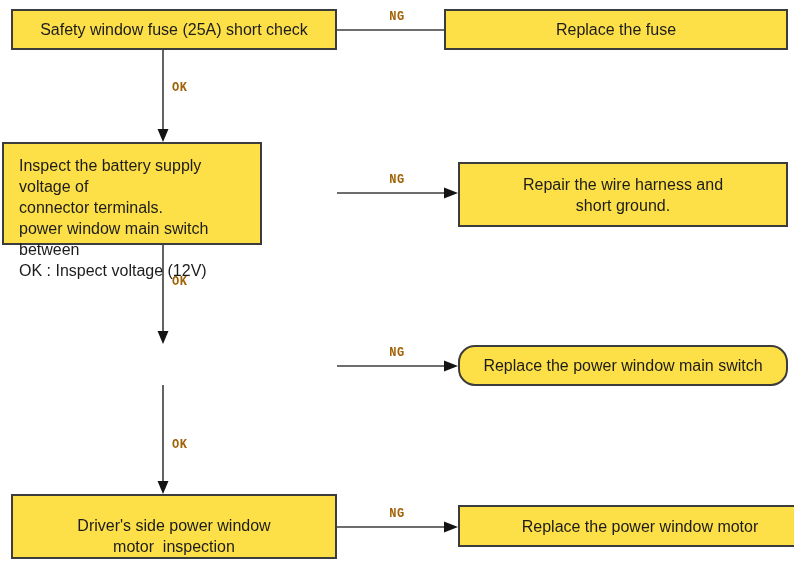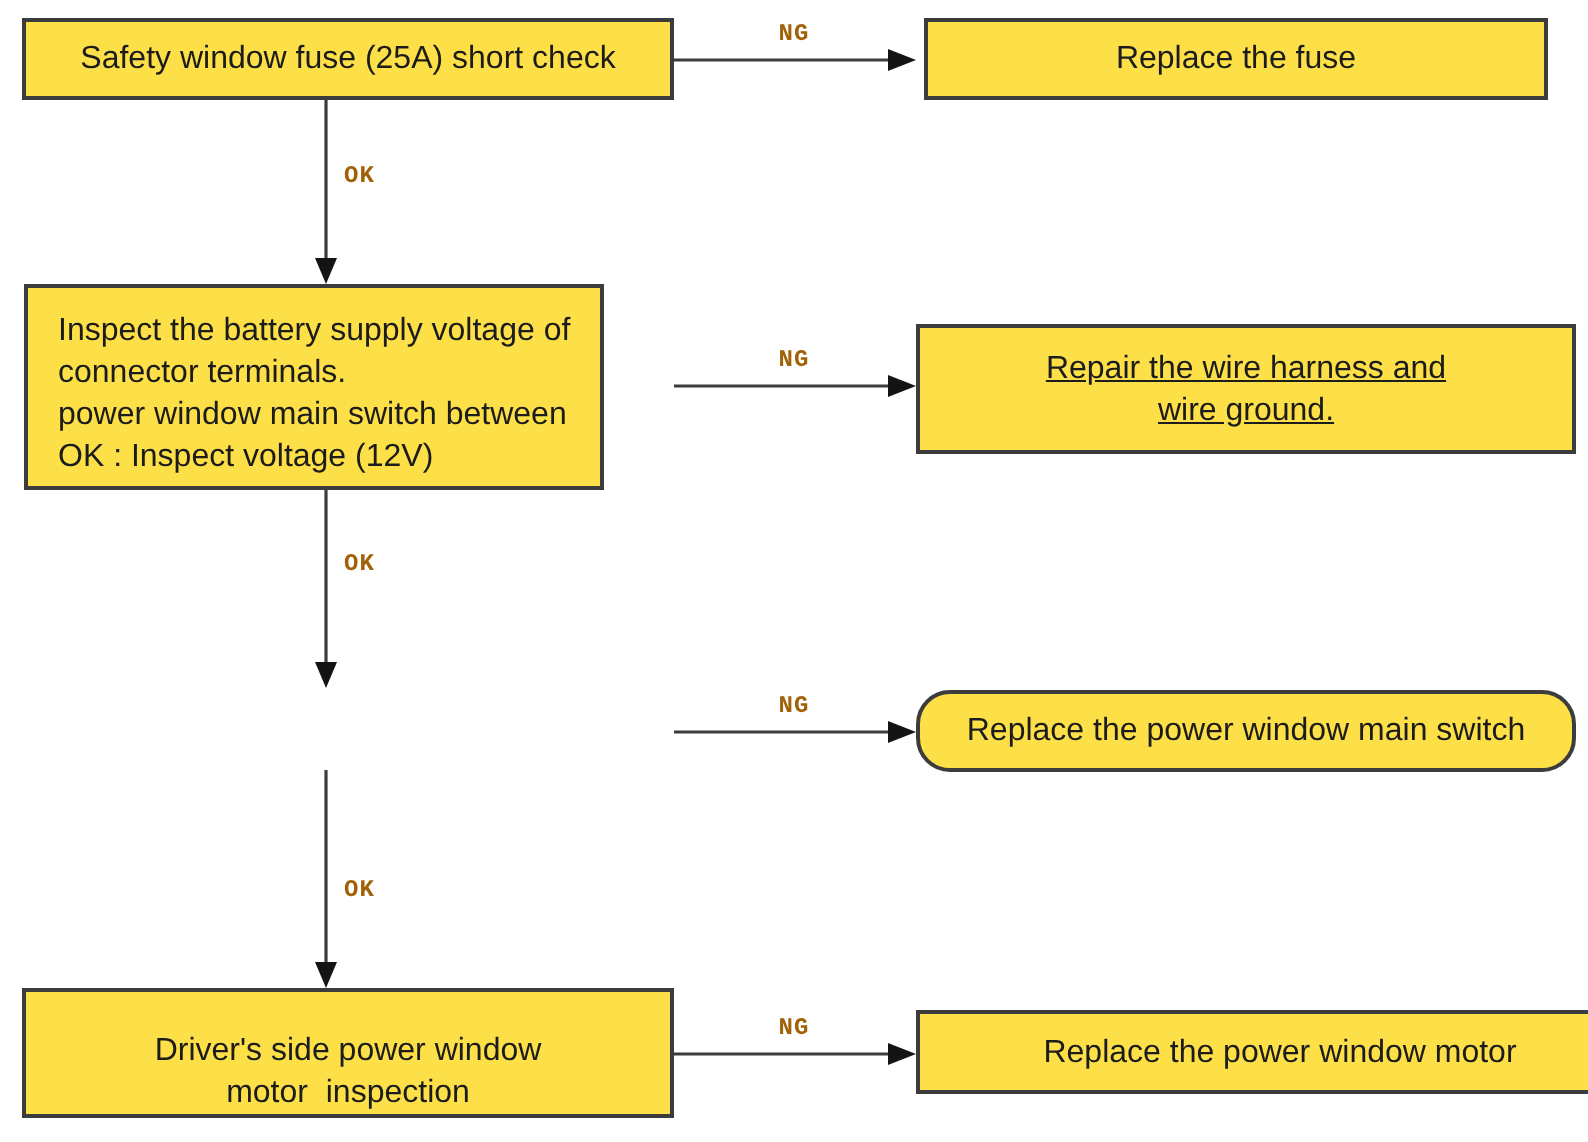--- a/index.html
+++ b/index.html
@@ -104,35 +104,35 @@
     <g>
       <line x1="163" y1="385" x2="163" y2="483"></line>
       <polygon points="157.5,481 168.5,481 163,494"></polygon>
     </g>
   </svg>
 
   <div class="box centered" style="left:11px; top:9px; width:326px; height:41px;">
     <span class="line-span">Safety window fuse (25A) short check</span>
   </div>
   <div class="edge-label ng-label" style="left:337px; top:9px;">NG</div>
-  <div class="box centered" style="left:462px; top:9px; width:312px; height:41px;text-align:center;">
+  <div class="box centered" style="left:444px; top:9px; width:344px; height:41px;text-align:center;">
     <span class="line-span">Replace the fuse</span>
   </div>
   <div class="edge-label" style="left:172px; top:80px;">OK</div>
 
-  <div class="box leftalign" style="left:12px; top:142px; width:290px; height:103px;">
+  <div class="box leftalign" style="left:2px; top:142px; width:260px; height:103px;">
     <span class="line-span">Inspect the battery supply voltage of</span>
     <span class="line-span">connector terminals.</span>
     <span class="line-span">power window main switch between</span>
     <span class="line-span">OK : Inspect voltage (12V)</span>
   </div>
   <div class="edge-label ng-label" style="left:337px; top:172px;">NG</div>
-  <div class="box centered" style="left:458px; top:162px; width:330px; height:65px;text-decoration:underline;">
+  <div class="box centered" style="left:458px; top:162px; width:330px; height:65px;">
     <span class="line-span">Repair the wire harness and</span>
-    <span class="line-span">wire ground.</span>
+    <span class="line-span">short ground.</span>
   </div>
   <div class="edge-label" style="left:172px; top:274px;">OK</div>
 
   <div class="edge-label ng-label" style="left:337px; top:345px;">NG</div>
   <div class="box centered" style="left:458px; top:345px; width:330px; height:41px;border-radius:17px;">
     <span class="line-span">Replace the power window main switch</span>
   </div>
   <div class="edge-label" style="left:172px; top:437px;">OK</div>
 
   <div class="box centered" style="left:11px; top:494px; width:326px; height:65px;justify-content:flex-end;">

